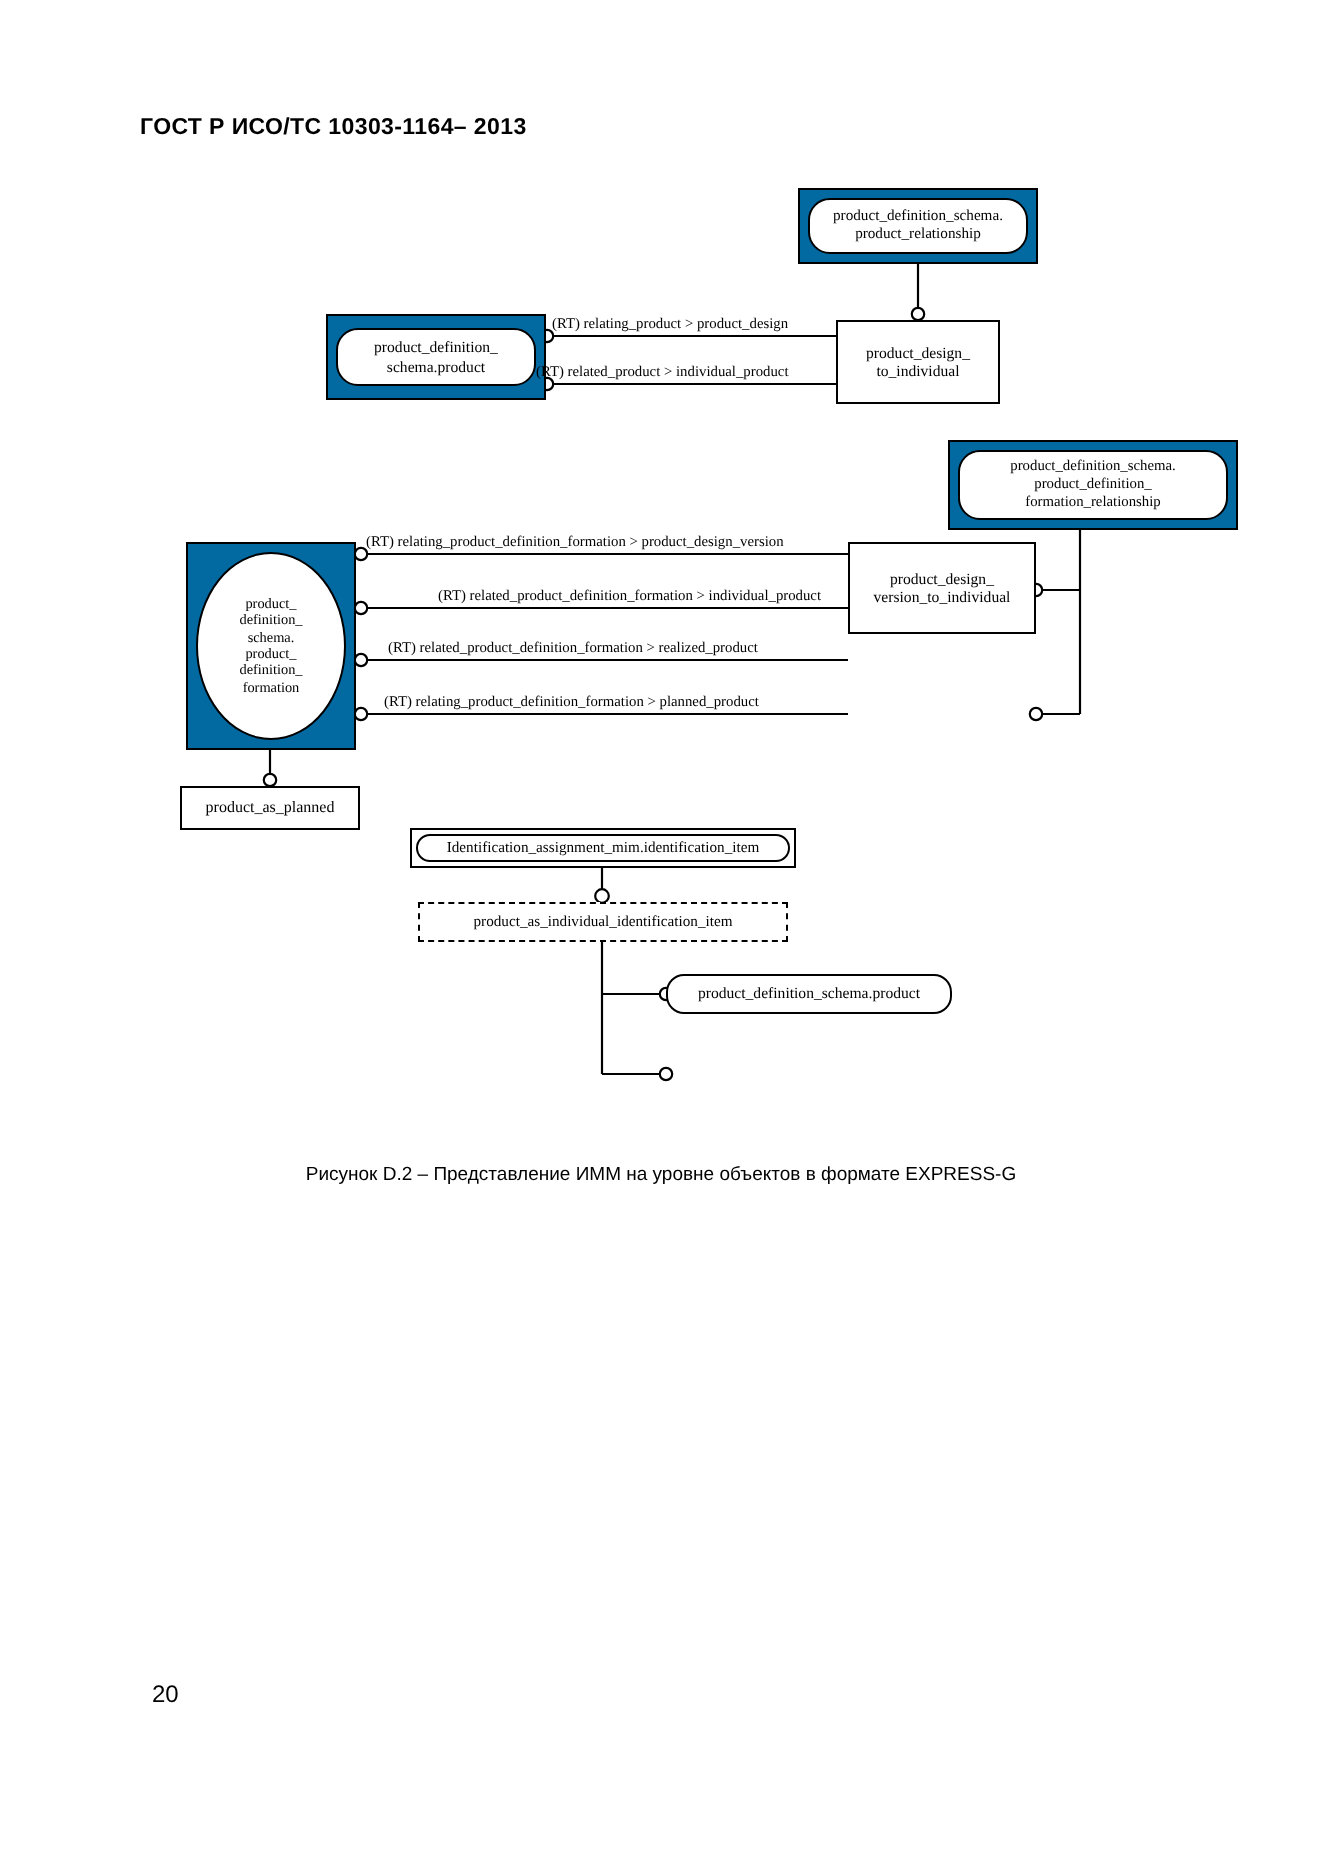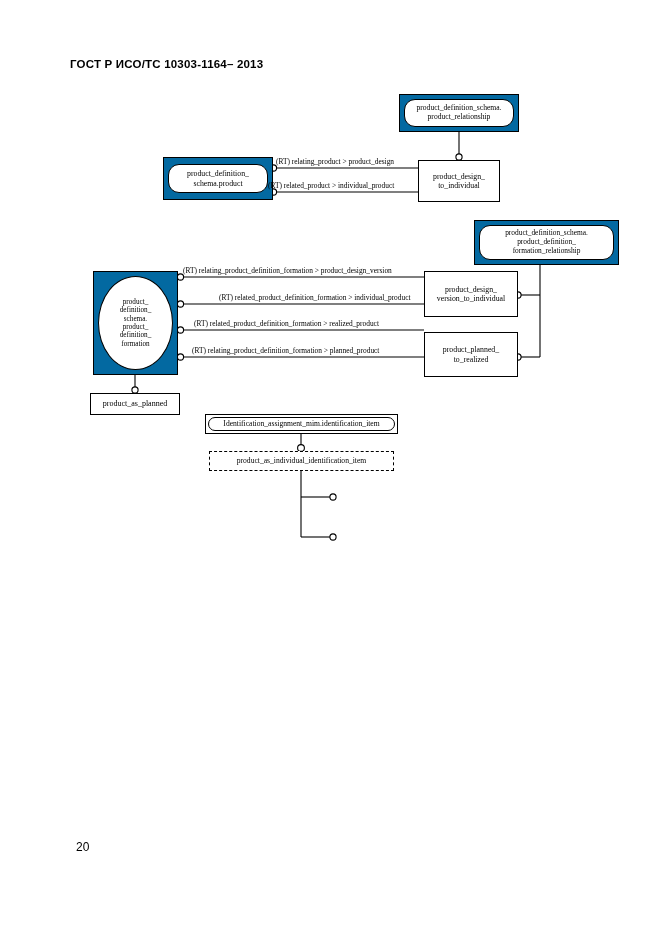--- a/index.html
+++ b/index.html
@@ -244,47 +244,47 @@
 definition_
 formation</span>
       </div>
     </div>
 
     <div class="node plain-box" style="left:424px; top:191px; width:94px; height:46px; font-size:7.8px;">
       <span class="txt">product_design_
 version_to_individual</span>
     </div>
 
-    <div class="node plain-box" style="left:424px; top:252px; width:94px; height:45px; font-size:7.8px;">
-      <span class="txt">product_planned_
-to_realized</span>
-    </div>
 
     <div class="node plain-box" style="left:90px; top:313px; width:90px; height:22px; font-size:8px;">
       <span class="txt">product_as_planned</span>
     </div>
 
     <div class="node double-rounded" style="left:205px; top:334px; width:193px; height:20px; position:absolute;">
       <div class="inner" style="font-size:7.6px;">
         <span class="txt">Identification_assignment_mim.identification_item</span>
       </div>
     </div>
 
     <div class="node dashed-box" style="left:209px; top:371px; width:185px; height:20px; font-size:7.6px;">
       <span class="txt">product_as_individual_identification_item</span>
     </div>
 
+    <div class="node rounded-box" style="left:333px; top:407px; width:143px; height:20px; font-size:7.8px;">
+      <span class="txt">product_definition_schema.product</span>
+    </div>
 
 
     <div class="edge-label" style="left:276px; top:77px;">(RT) relating_product &gt; product_design</div>
     <div class="edge-label" style="left:268px; top:101px;">(RT) related_product &gt; individual_product</div>
 
     <div class="edge-label" style="left:183px; top:186px;">(RT) relating_product_definition_formation &gt; product_design_version</div>
     <div class="edge-label" style="left:187px; top:213px;padding-left:32px;">(RT) related_product_definition_formation &gt; individual_product</div>
     <div class="edge-label" style="left:194px; top:239px;">(RT) related_product_definition_formation &gt; realized_product</div>
     <div class="edge-label" style="left:192px; top:266px;">(RT) relating_product_definition_formation &gt; planned_product</div>
 
   </div>
 
+  <div class="fig-caption">Рисунок D.2 – Представление ИММ на уровне объектов в формате EXPRESS-G</div>
 
   <div class="page-number">20</div>
 
 </div>
 
 </body></html>

